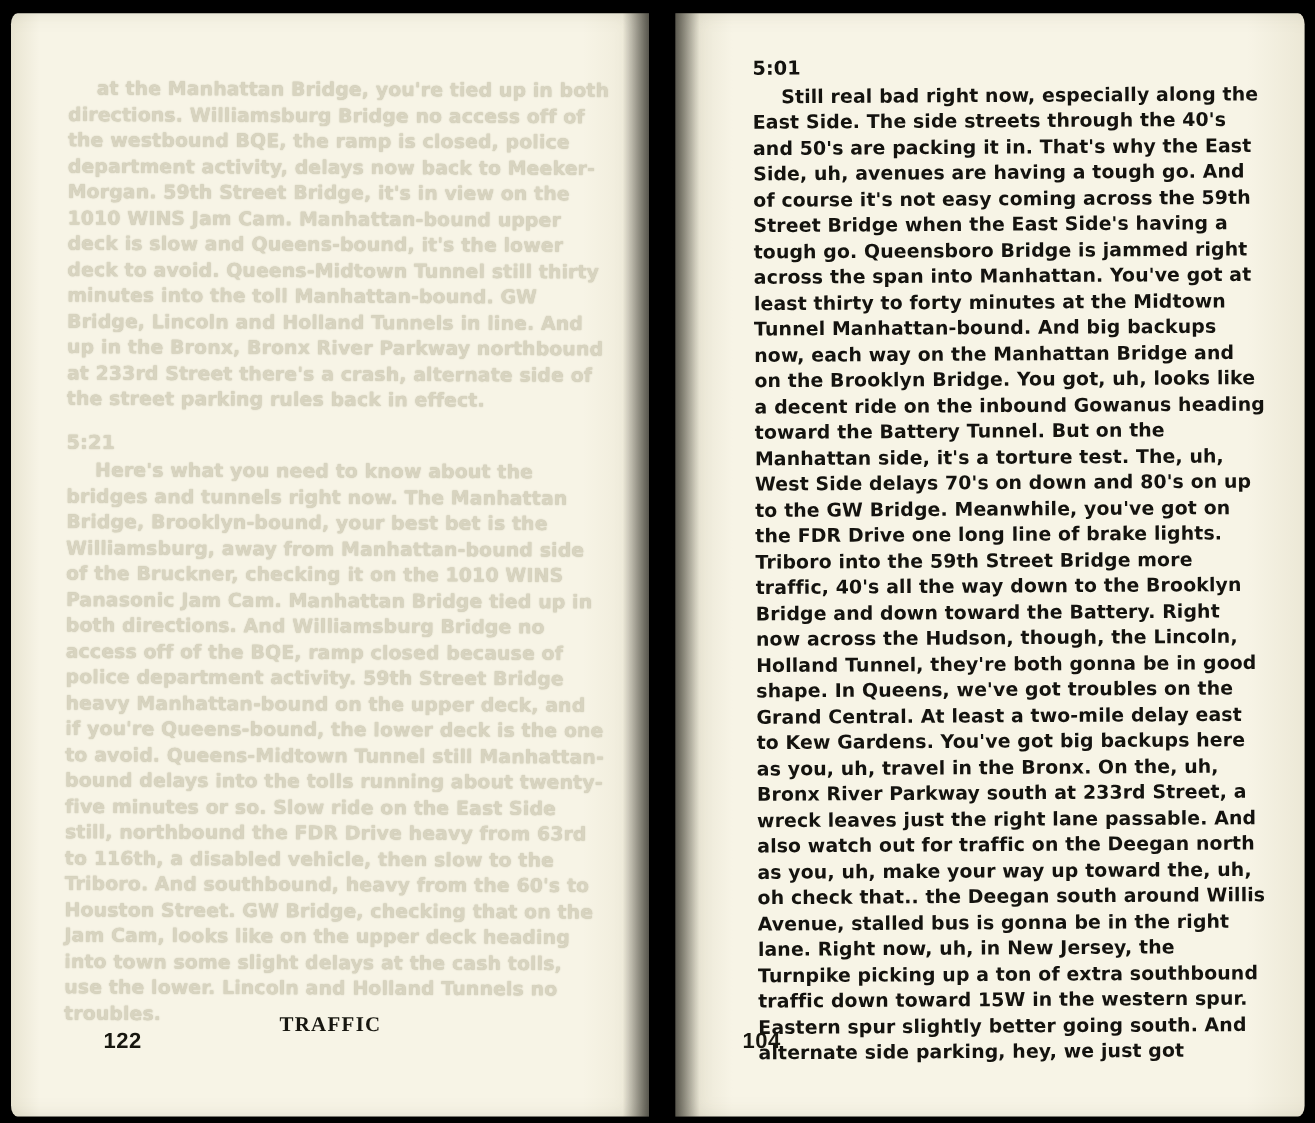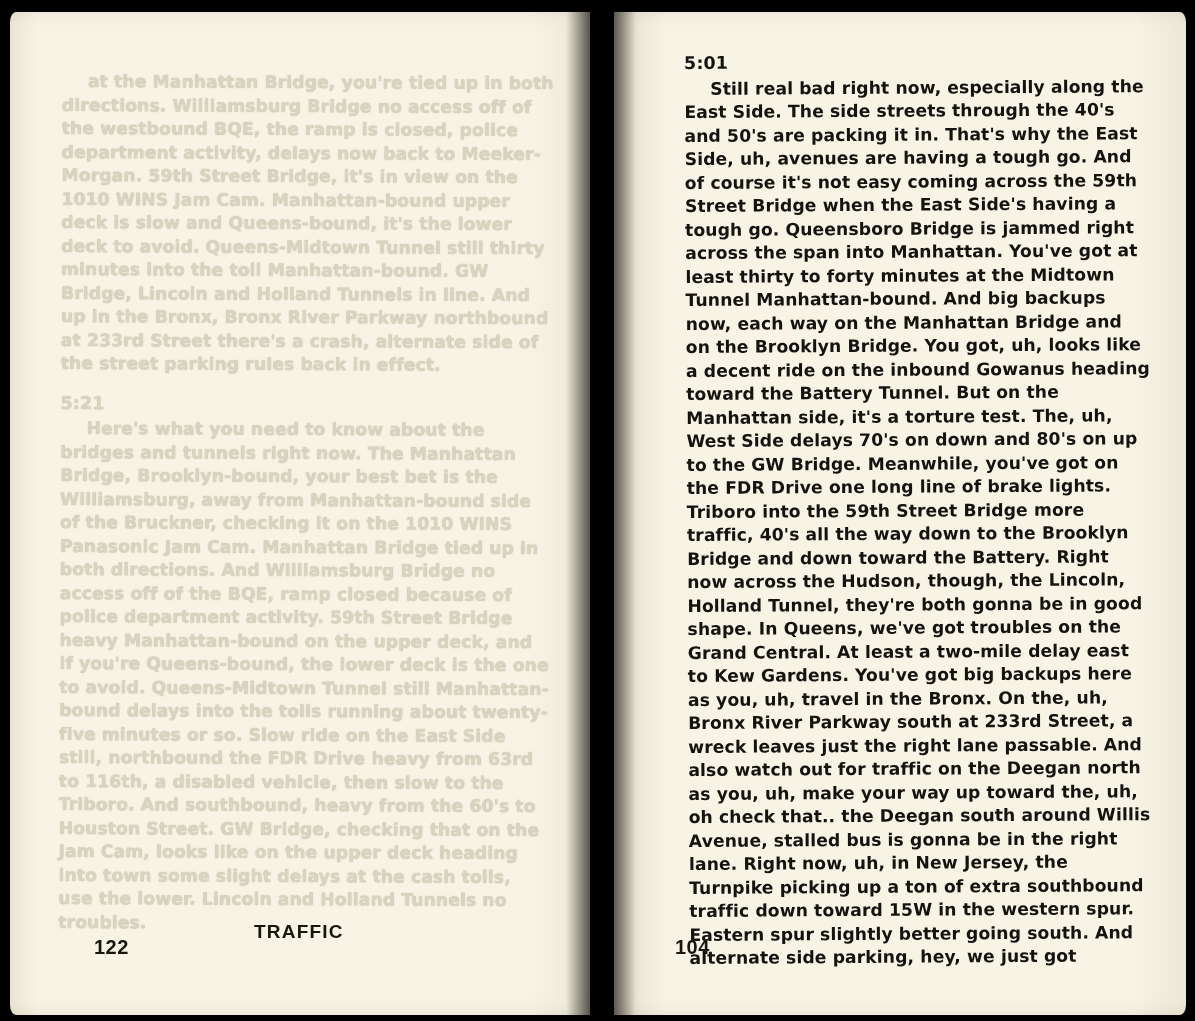--- a/index.html
+++ b/index.html
@@ -109,21 +109,21 @@
     bottom: 56px;
     font-family: Liberation Sans, sans-serif;
     font-weight: bold;
     font-size: 20px;
     color: #17160f;
     letter-spacing: 0.5px;
   }
   .runhead {
     position: absolute;
     bottom: 72px;
-    font-family: Liberation Sans, sans-serif;
+    font-family: Liberation Serif, serif;
     font-weight: bold;
     font-size: 19px;
     color: #17160f;
     letter-spacing: 1.2px;
   }
   .page-left .folio   { left: 84px; }
   .page-left .runhead { left: 244px; }
   .page-right .folio   { left: 61px; }
   .page-right .runhead { left: 175px; }
 

